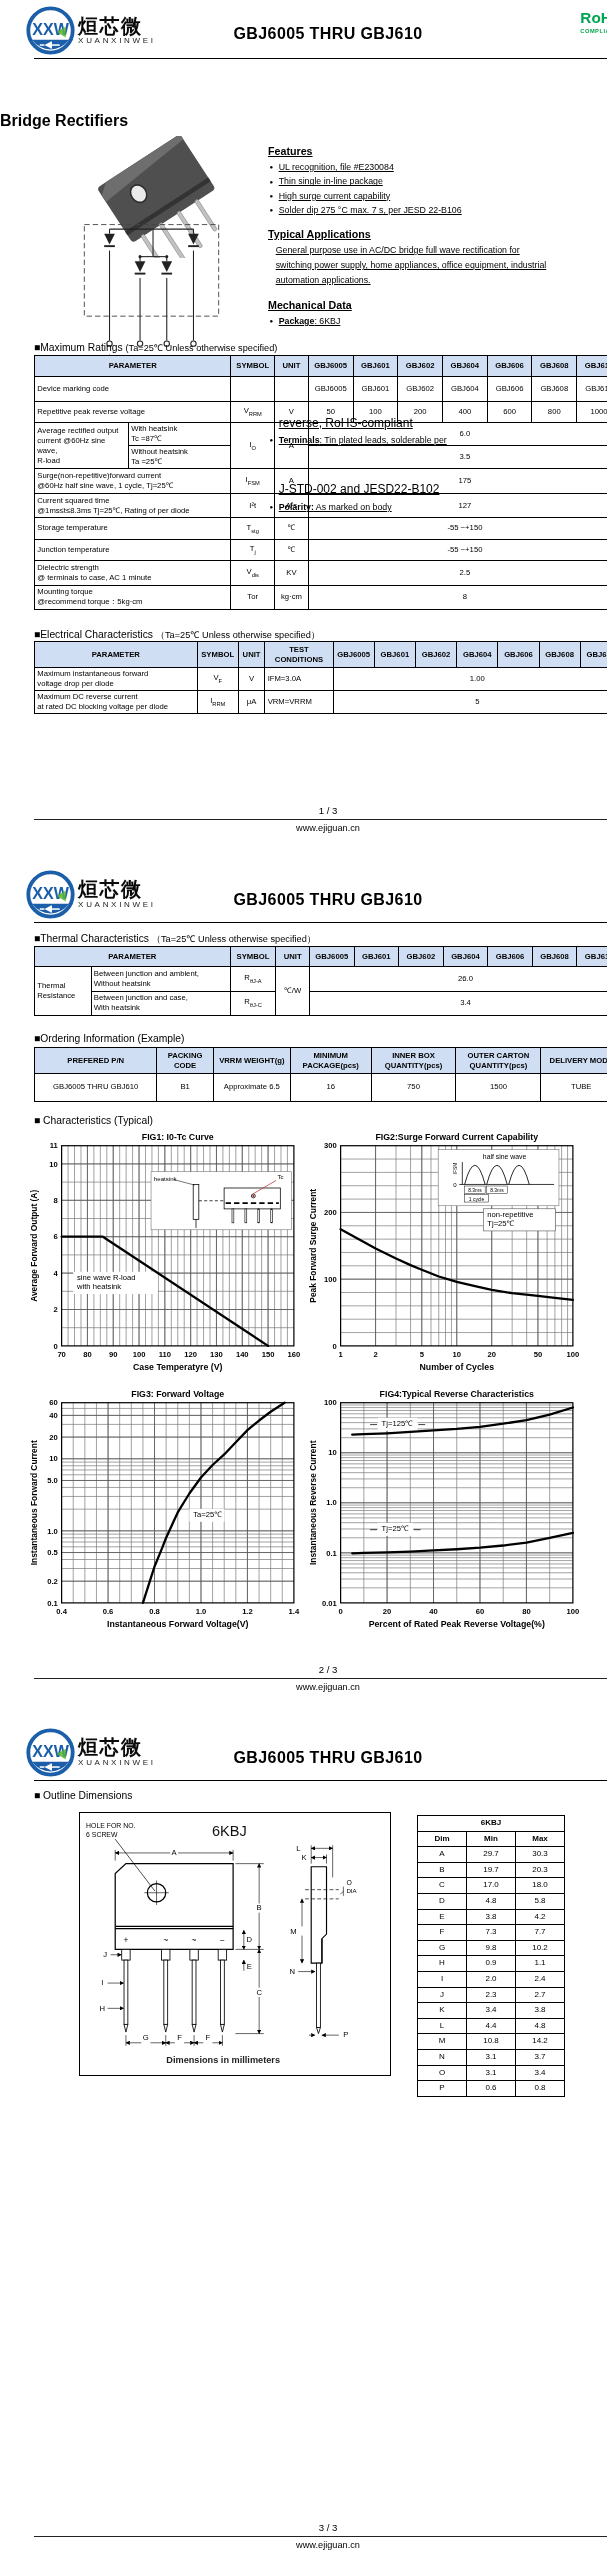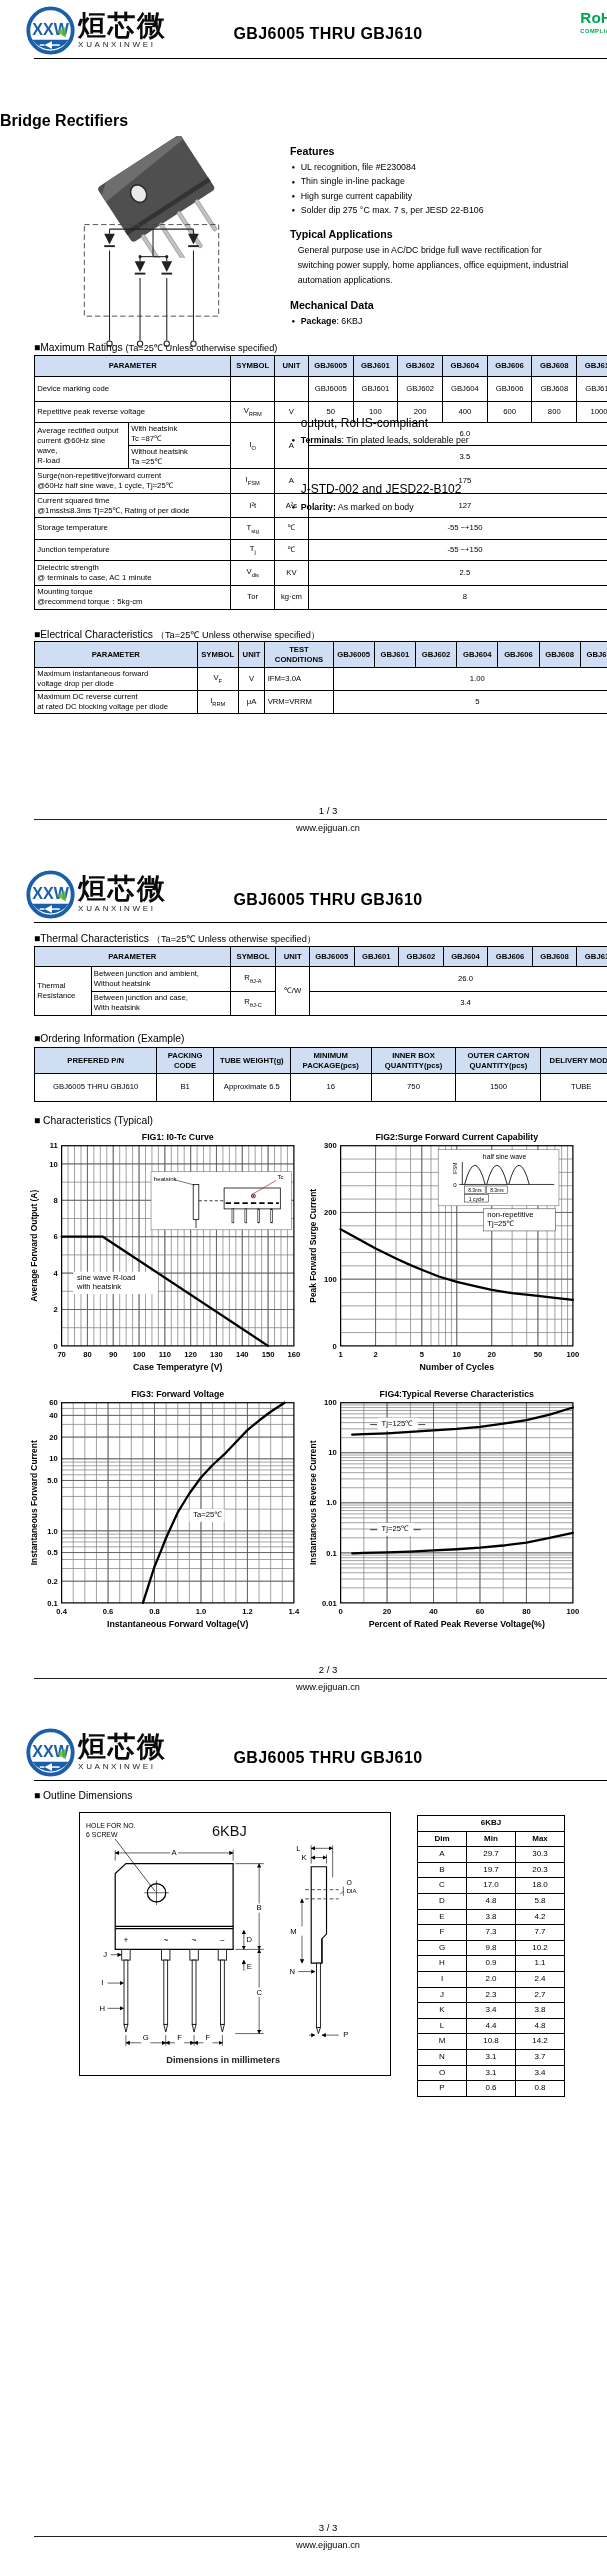--- a/index.html
+++ b/index.html
@@ -2,36 +2,36 @@
 <html style="font-size:12.2px"><head>
 <meta charset="utf-8">
 <style>
   html,body{margin:0;padding:0;background:#fff;}
   body{font-family:"Liberation Sans",sans-serif;color:#000;width:608px;}
   .doc{position:relative;width:608px;height:2576px;background:#fff;overflow:hidden;}
   .page{position:absolute;left:0;width:608px;height:859px;background:#fff;padding-left:48px;}
   
   .hdr-logo{position:absolute;left:26px;top:6.1px;display:flex;align-items:center;}
   .logo-txt{margin-left:3.1px;}
-  .logo-cn{font-size:28px;font-weight:bold;letter-spacing:1.5px;line-height:1.0;color:#0a0a0a;}
+  .logo-cn{font-size:20px;font-weight:bold;letter-spacing:1.5px;line-height:1.0;color:#0a0a0a;}
   .logo-en{font-size:8px;letter-spacing:2.7px;color:#222;margin-top:0.8px;}
   .hdr-title{position:absolute;left:92px;right:92px;top:25px;text-align:center;font-size:16px;font-weight:bold;letter-spacing:0.4px;}
   .rohs{position:absolute;right:34px;top:10px;text-align:left;}
   .rohs-main{font-size:15.3px;font-weight:bold;color:#00a651;line-height:1;}
   .rohs-sub{font-size:5.7px;font-weight:bold;color:#00a651;letter-spacing:0.5px;margin-top:2.3px;}
   .hdr-rule{position:absolute;left:34px;right:34px;top:58px;border-top:1.5px solid #000;}
   .ftr{position:absolute;left:34px;right:34px;bottom:26px;text-align:center;}
   .ftr .pageno{font-size:9.6px;margin-bottom:3.1px;}
   .ftr .frule{border-top:1.1px solid #222;}
   .ftr .site{font-size:9.2px;margin-top:3.1px;}
   
   .bridge-title{position:absolute;left:0;right:0;top:112px;text-align:left;font-size:16px;font-weight:bold;}
   .product-svg{position:absolute;left:55px;top:136px;}
   .circuit-svg{position:absolute;left:75px;top:220px;}
-  .right-col{position:absolute;left:290px;top:145px;width:303px;}
+  .right-col{position:absolute;left:268px;top:145px;width:303px;text-decoration:underline;}
   .rc-h{font-size:10.7px;font-weight:bold;margin:0 0 3.1px 0;}
   .rc-list{font-size:8.8px;line-height:1.62;margin:0 0 10.7px 0;}
   .rc-li{padding-left:10.7px;position:relative;}
   .rc-li .blt{position:absolute;left:1.5px;font-size:6.1px;top:2.3px;}
   .rc-body{font-size:8.8px;line-height:1.72;margin:0 0 10.7px 0;padding-left:7.7px;width:276px;}
   .mech-li{padding-left:10.7px;position:relative;font-size:8.8px;line-height:1.62;}
   .mech-li .blt{position:absolute;left:1.5px;font-size:6.1px;top:2.3px;}
   .mech-sub{padding-left:10.7px;font-size:12px;line-height:1.62;margin-top:33px;}
   .sec{position:absolute;left:34px;font-size:10.3px;font-weight:normal;}
   .sec .cond{font-size:9.2px;}
@@ -148,21 +148,21 @@
         <div class="rc-li"><span class="blt">●</span><span>Thin single in-line package</span></div>
         <div class="rc-li"><span class="blt">●</span><span>High surge current capability</span></div>
         <div class="rc-li"><span class="blt">●</span><span>Solder dip 275 °C max. 7 s, per JESD 22-B106</span></div>
       </div>
       <div class="rc-h">Typical Applications</div>
       <div class="rc-body">General purpose use in AC/DC bridge full wave rectification for switching power supply, home appliances, office equipment, industrial automation applications.</div>
       <div class="rc-h">Mechanical Data</div>
       <div>
         <div class="mech-li"><span class="blt">●</span><b>Package</b><span>: 6KBJ</span></div>
         <div class="mech-sub">Molding compound meets UL 94 V-0 flammability</div>
-        <div class="mech-sub">output, RoHS-compliant</div>
+        <div class="mech-sub">reverse, RoHS-compliant</div>
         <div class="mech-li"><span class="blt">●</span><b>Terminals</b><span>: Tin plated leads, solderable per</span></div>
         <div class="mech-sub">J-STD-002 and JESD22-B102</div>
         <div class="mech-li"><span class="blt">●</span><b>Polarity:</b><span> As marked on body</span></div>
       </div>
     </div>
 
     <div class="sec" style="top:341px">
       <span>■</span><span>Maximum Ratings</span> <span class="cond">(Ta=25℃ Unless otherwise specified)</span>
     </div>
     <div class="tbl-wrap" style="top:355px">
@@ -385,21 +385,21 @@
             <col style="width:70px">
             <col style="width:73px">
             <col style="width:77px">
             <col style="width:77px">
             <col style="width:73px">
           </colgroup>
         <tbody>
             <tr class="h34">
           <th>PREFERED P/N</th>
               <th>PACKING CODE</th>
-              <th>TUBE WEIGHT(g)</th>
+              <th>VRRM WEIGHT(g)</th>
               <th>MINIMUM PACKAGE(pcs)</th>
               <th>INNER BOX QUANTITY(pcs)</th>
               <th>OUTER CARTON QUANTITY(pcs)</th>
               <th>DELIVERY MODE</th>
         </tr>
         <tr class="h36">
           <td>GBJ6005 THRU GBJ610</td>
               <td>B1</td>
               <td>Approximate  6.5</td>
               <td>16</td>

